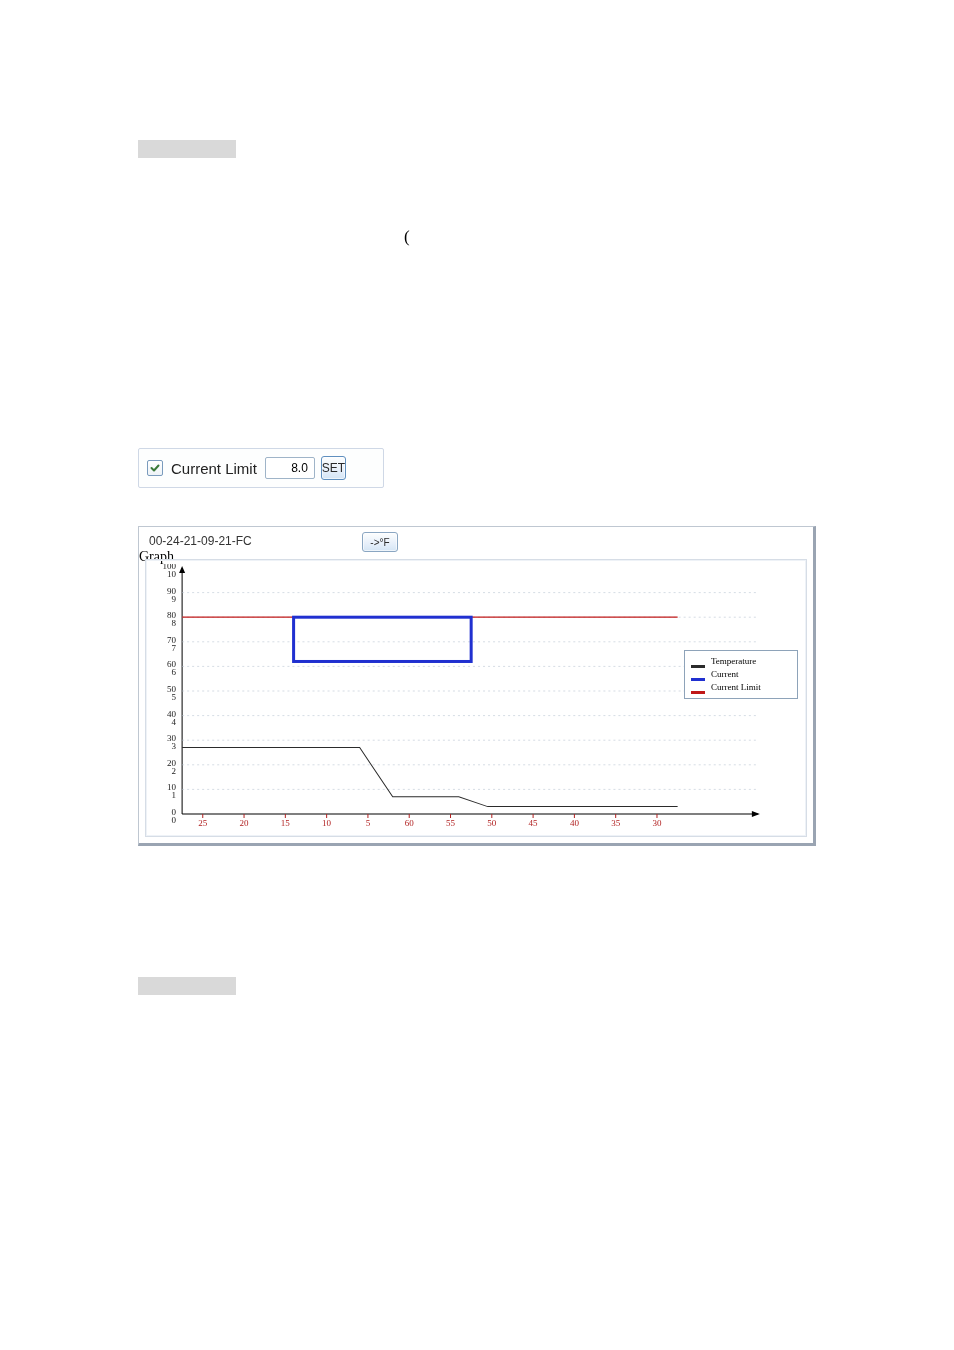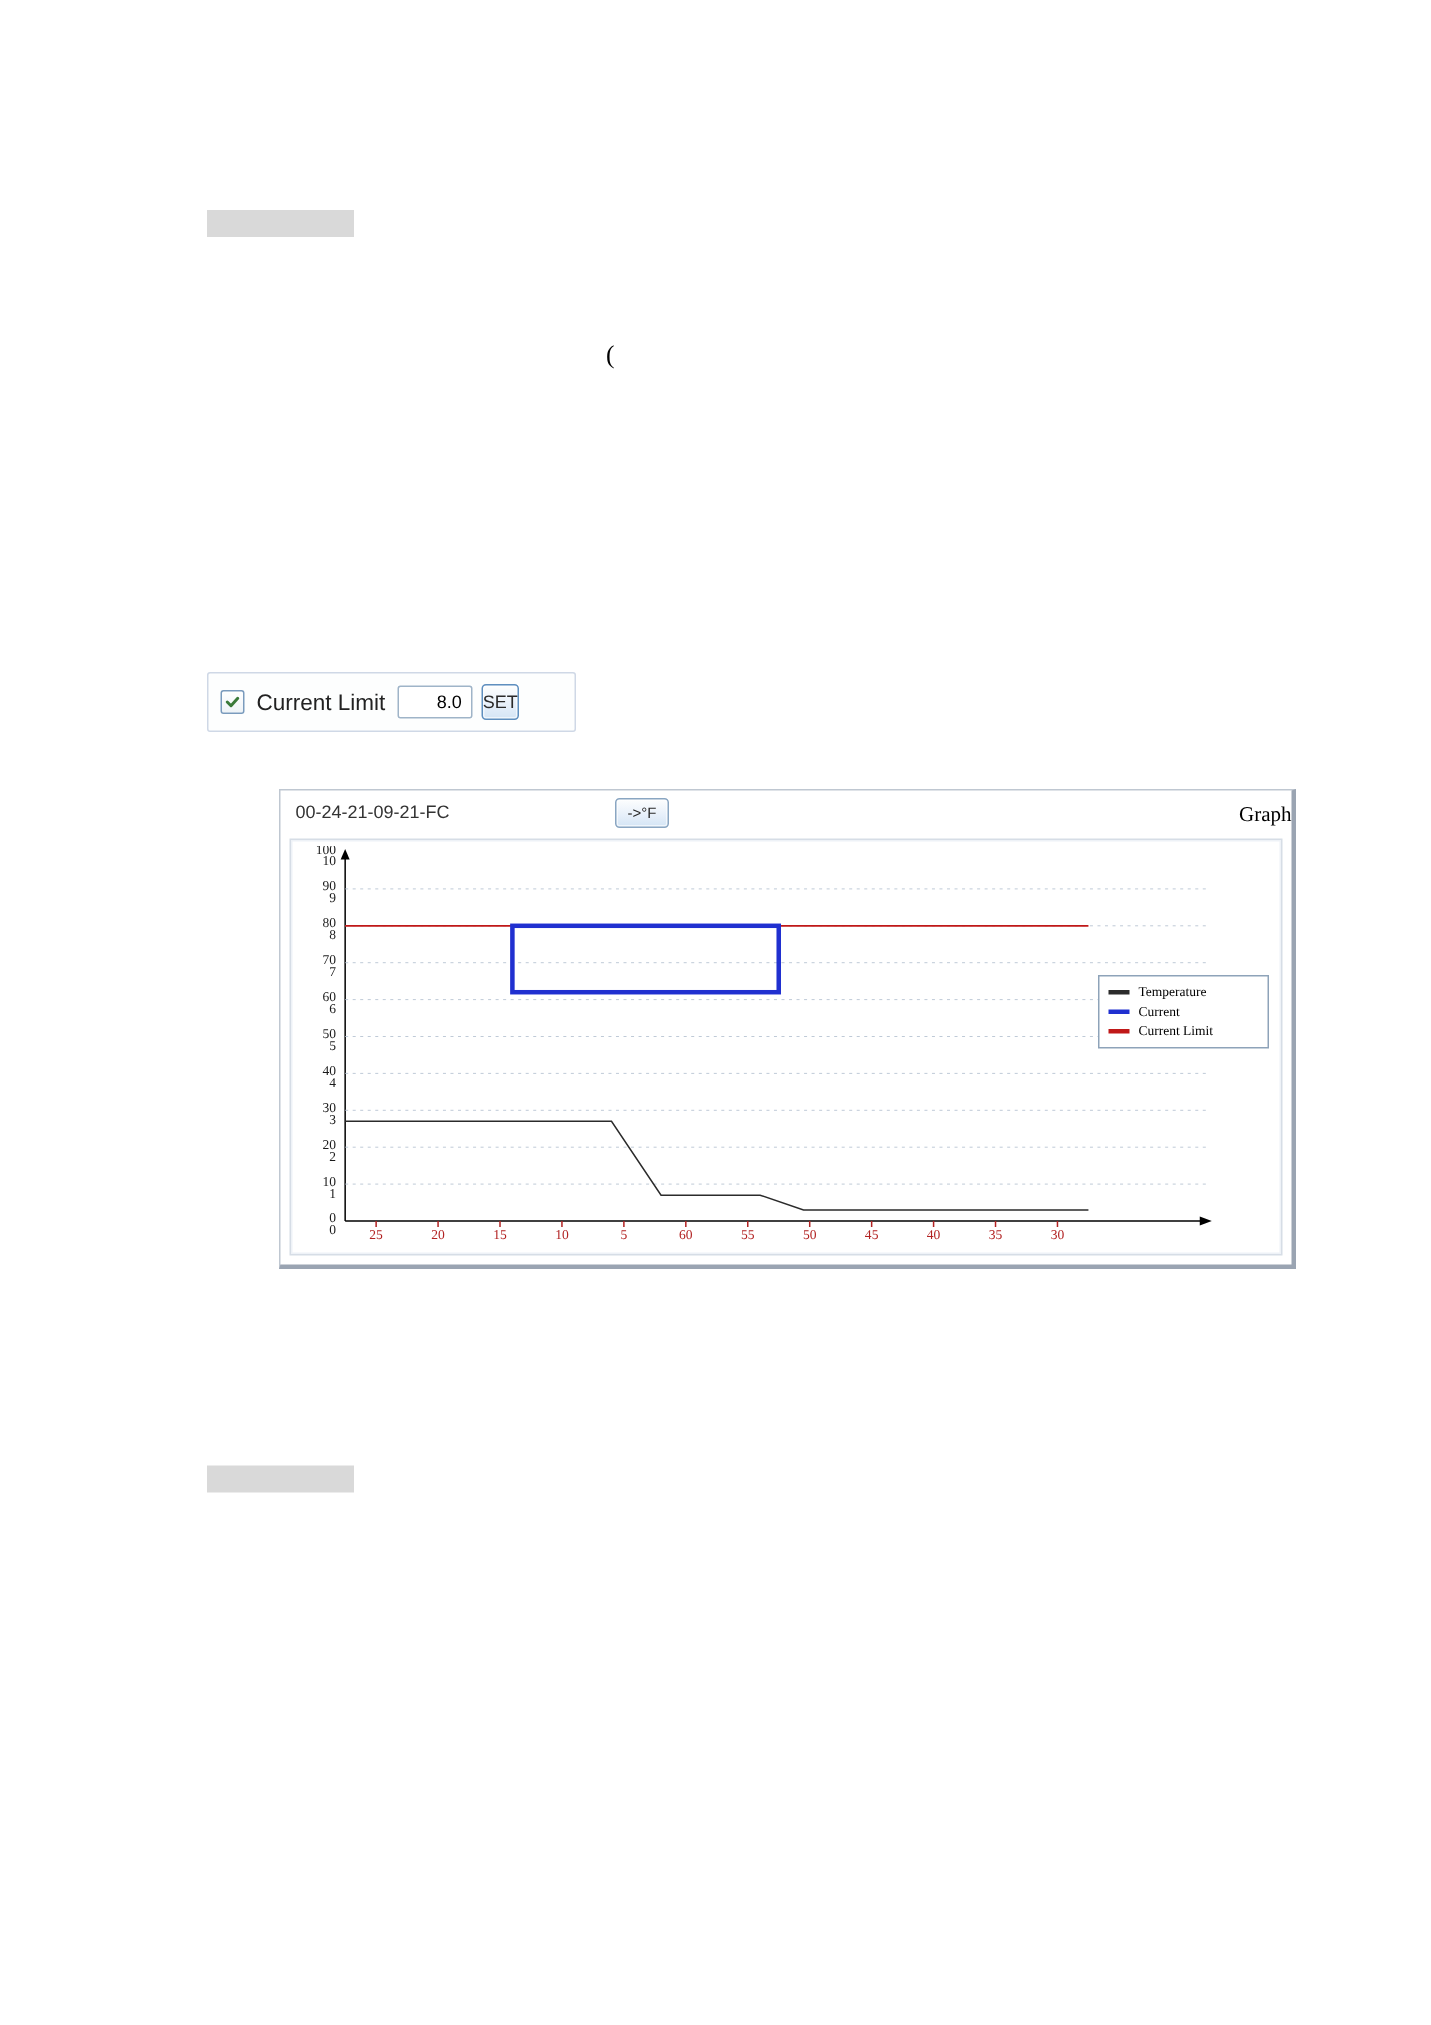--- a/index.html
+++ b/index.html
@@ -102,21 +102,20 @@
     left: 138px;
     top: 526px;
     width: 678px;
     height: 320px;
     box-sizing: border-box;
     border: 1px solid #bfc7d1;
     border-right: 3px solid #9aa4b2;
     border-bottom: 3px solid #9aa4b2;
     background: #fff;
     font-family: Tahoma, Arial, sans-serif;
-    margin-left: 48px;
   }
   #graph-panel .hdr {
     position: relative;
     height: 28px;
   }
   .mac-text {
     position: absolute;
     left: 10px; top: 7px;
     font-size: 12px;
     color: #333;
@@ -127,22 +126,22 @@
     width: 34px; height: 18px;
     border: 1px solid #8aa6c2;
     border-radius: 3px;
     background: linear-gradient(180deg,#fdfefe,#e6effa 60%,#d4e5f5);
     display: flex; align-items: center; justify-content: center;
     font-size: 10px; color: #2a2a2a;
     box-shadow: inset 0 0 0 1px rgba(255,255,255,0.6);
   }
   .graph-title {
     position: absolute;
-    left: 0; right: 0; top: 9px;
-    text-align: right;
+    left: 0; right: 0; top: 22px;
+    text-align: left;
     font-family: "Times New Roman", serif;
     font-size: 14px;
   }
   #plot-area {
     position: absolute;
     left: 6px; top: 32px; right: 6px; bottom: 6px;
     border: 1px solid #d6dde6;
     box-shadow: 0 0 0 1px #eef2f7 inset;
     padding: 4px 6px 4px 2px;
     box-sizing: border-box;
@@ -154,21 +153,21 @@
     right: 8px;
     top: 90px;
     width: 100px;
     border: 1px solid #8ea3b9;
     background: #fff;
     font-size: 9px;
     padding: 4px 6px;
     line-height: 13px;
     font-family: "Times New Roman", serif;
   }
-  .legend-row { display: flex; align-items: center; gap: 6px; }
+  .legend-row { display: flex; align-items: flex-end; gap: 6px; }
   .legend-swatch { width: 14px; height: 3px; }
 
   .ytick-lbl {
     font-size: 9px;
     font-family: "Times New Roman", serif;
     fill: #1a1a1a;
   }
   .xtick-lbl {
     font-size: 9px;
     font-family: "Times New Roman", serif;

